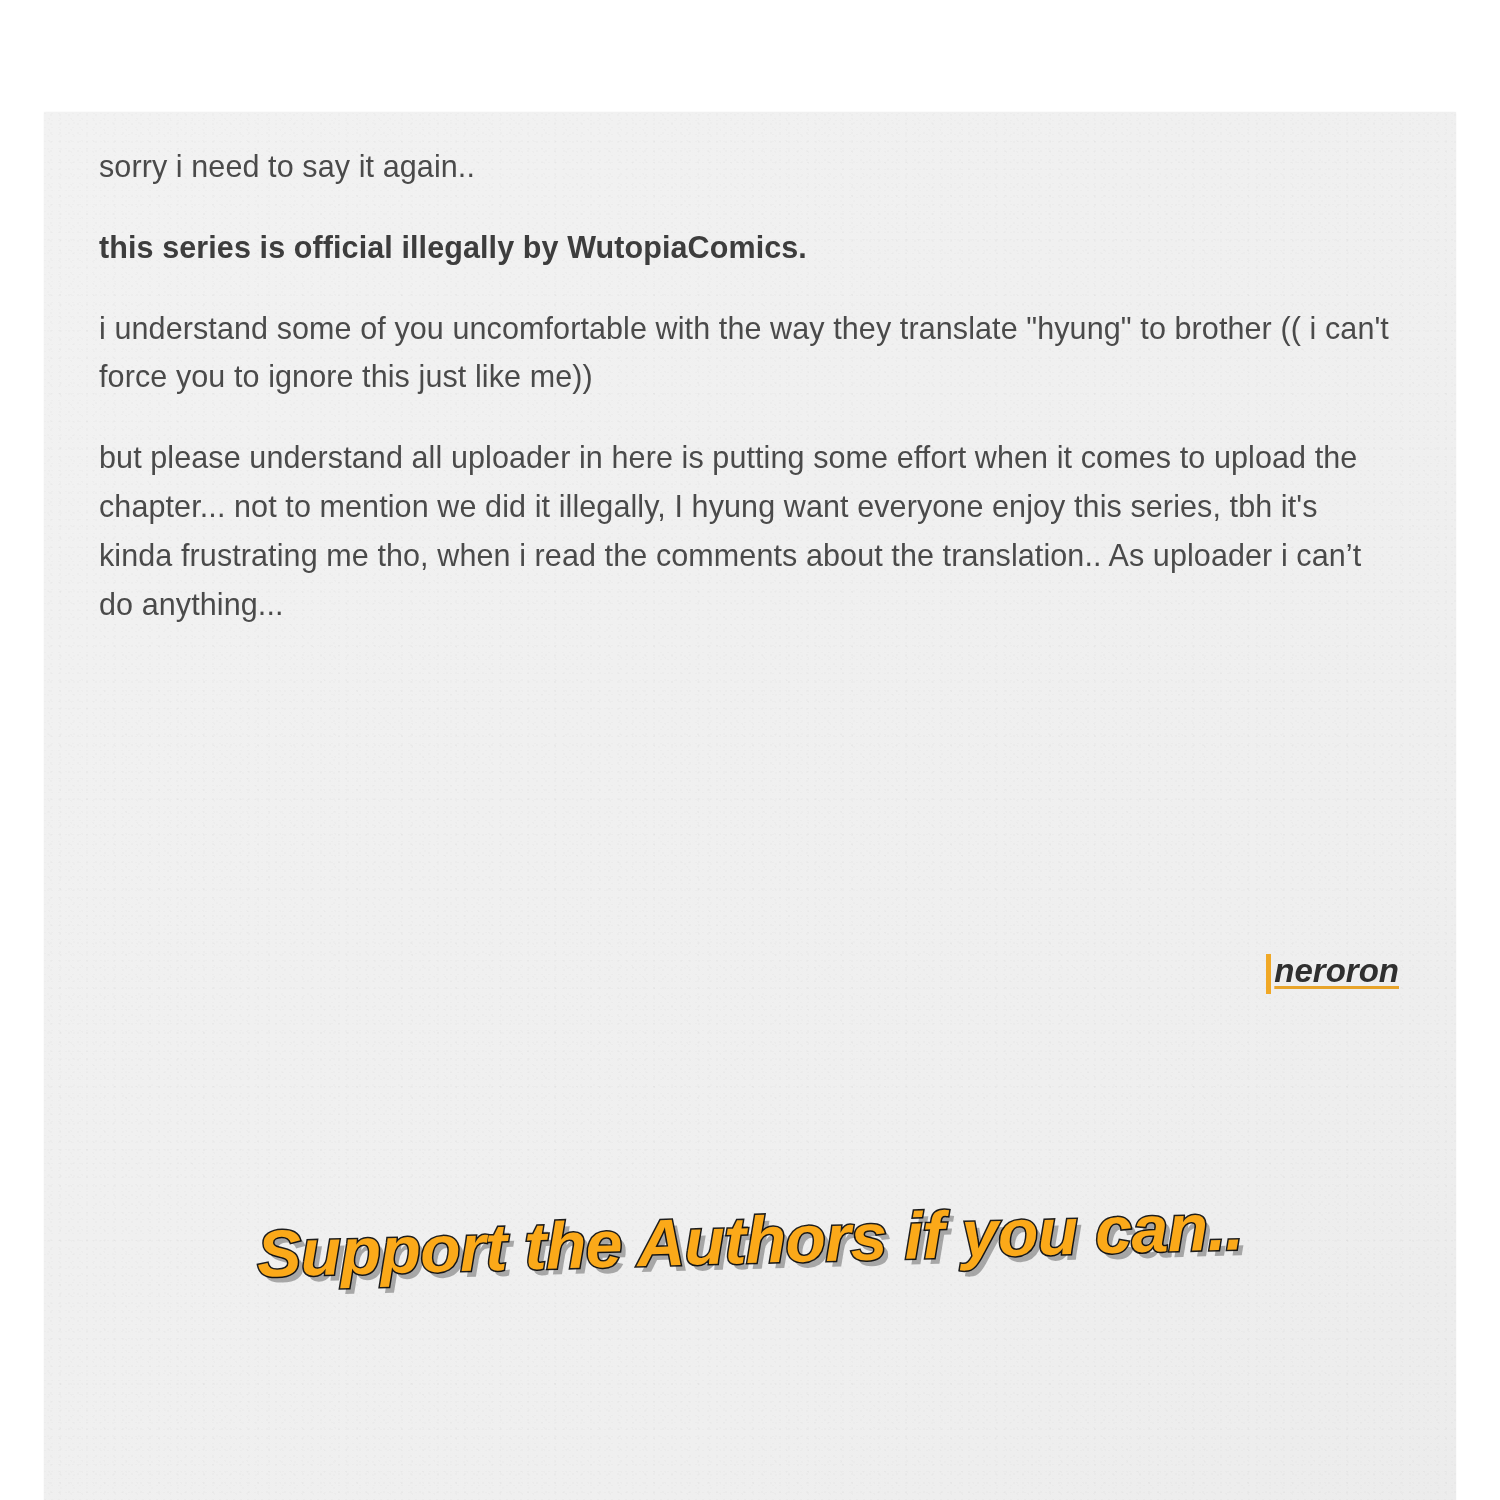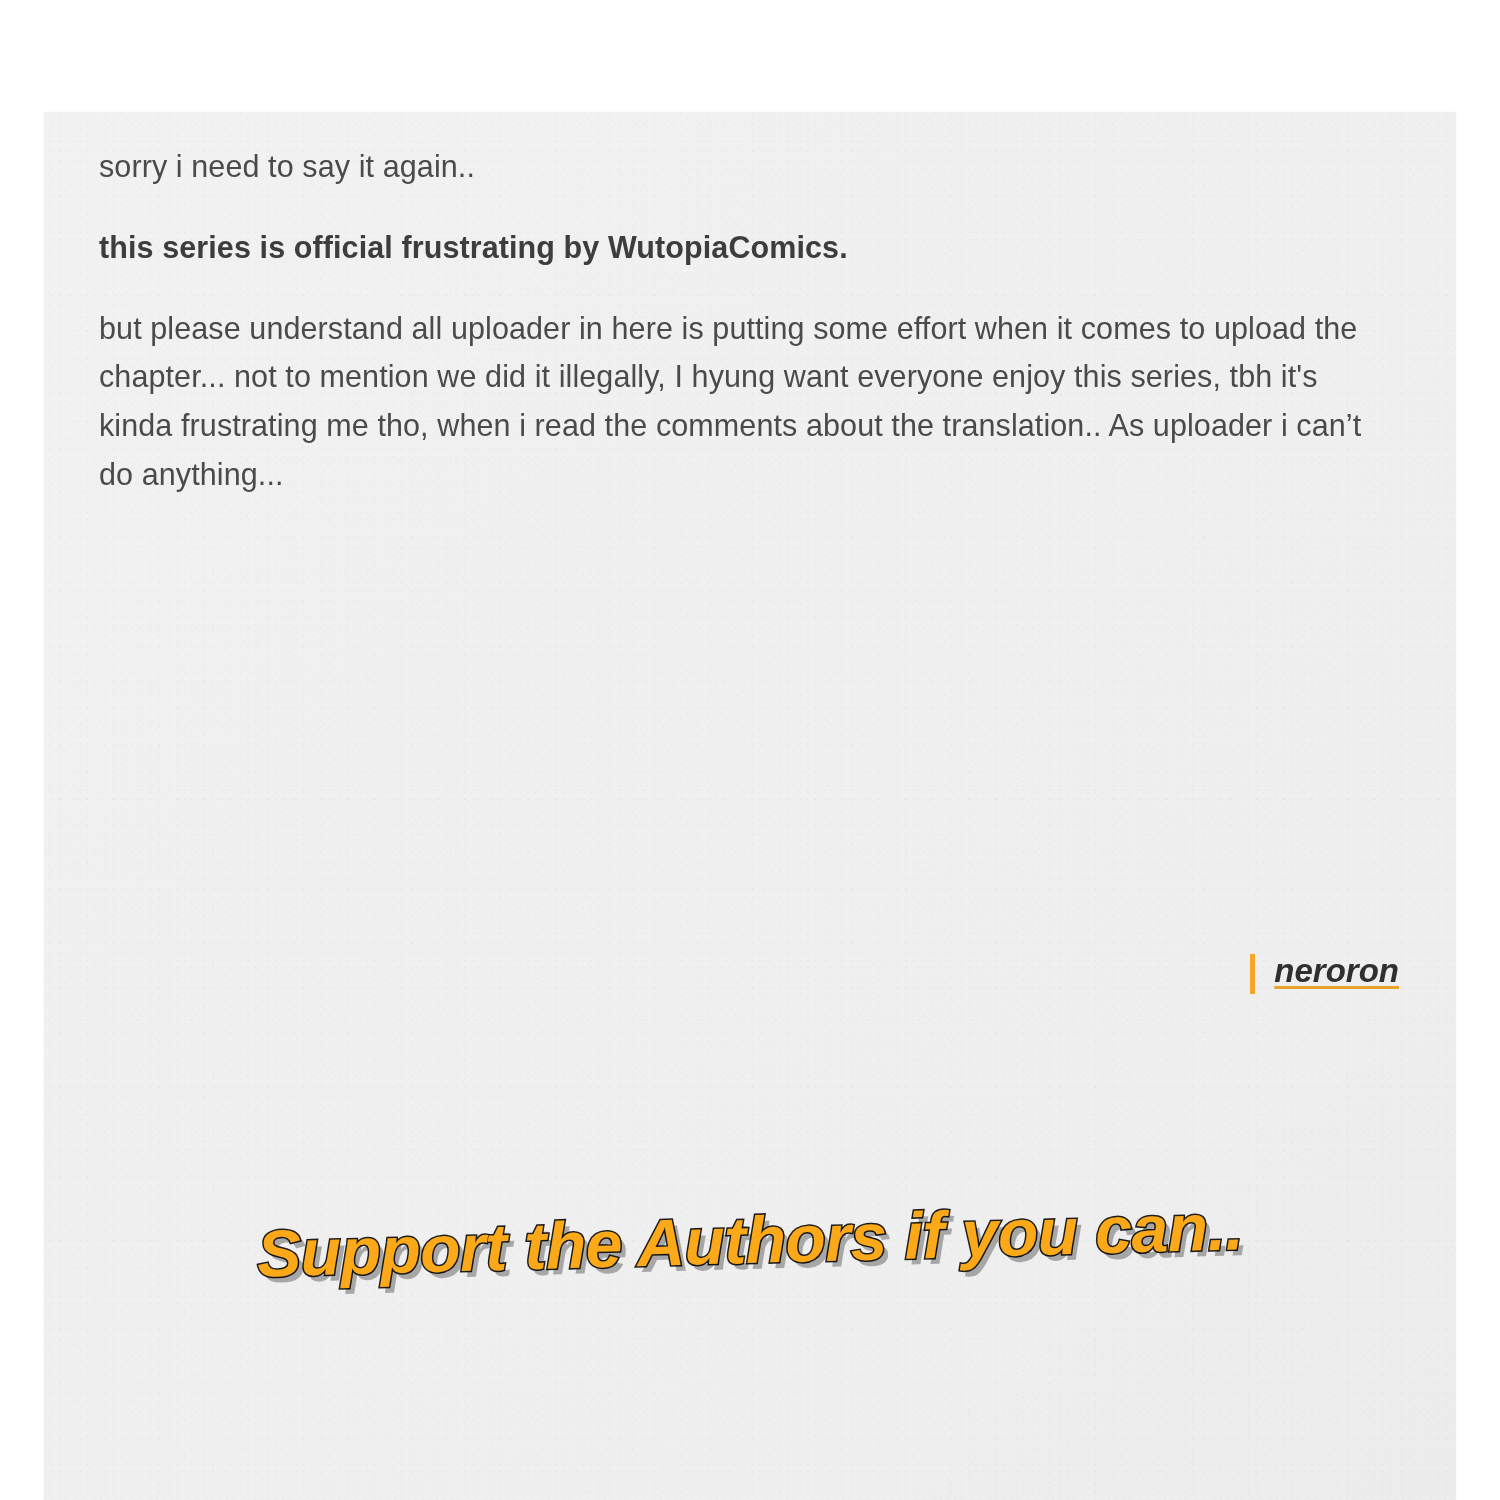--- a/index.html
+++ b/index.html
@@ -61,21 +61,21 @@
   .signature {
     position: relative;
     font-size: 33px;
     font-weight: bold;
     font-style: italic;
     color: #2f2f2f;
     text-decoration: underline;
     text-decoration-color: #e8a42a;
     text-decoration-thickness: 3px;
     text-underline-offset: 4px;
-    padding-left: 24px;
+    padding-left: 8px;
   }
   .signature .caret {
     position: absolute;
     left: 0;
     top: 2px;
     width: 5px;
     height: 40px;
     background: #f0a826;
   }
   .support-wrap {
@@ -98,21 +98,22 @@
     text-shadow: 5px 6px 0 rgba(0,0,0,0.30);
   }
 </style>
 </head>
 <body>
 
 <div class="page">
 
   <div class="note-body">
     <p class="para">sorry i need to say it again..</p>
-    <p class="para bold">this series is official frustrating by WutopiaComics.</p>
+    <p class="para bold">this series is official illegally by WutopiaComics.</p>
+    <p class="para"> i understand some of you uncomfortable with the way they translate "hyung" to brother (( i can't  force you to ignore this just like me))</p>
     <p class="para last">but please understand all uploader in here is putting some effort when it comes to upload the chapter... not to mention we did it illegally, I hyung want everyone enjoy this series, tbh it's kinda frustrating me tho, when i read the comments about the translation..  As uploader i can’t do anything...</p>
   </div>
 
   <div class="signature-row">
     <div class="signature">
       <span class="caret"></span>
       <span>neroron</span>
     </div>
   </div>
 

